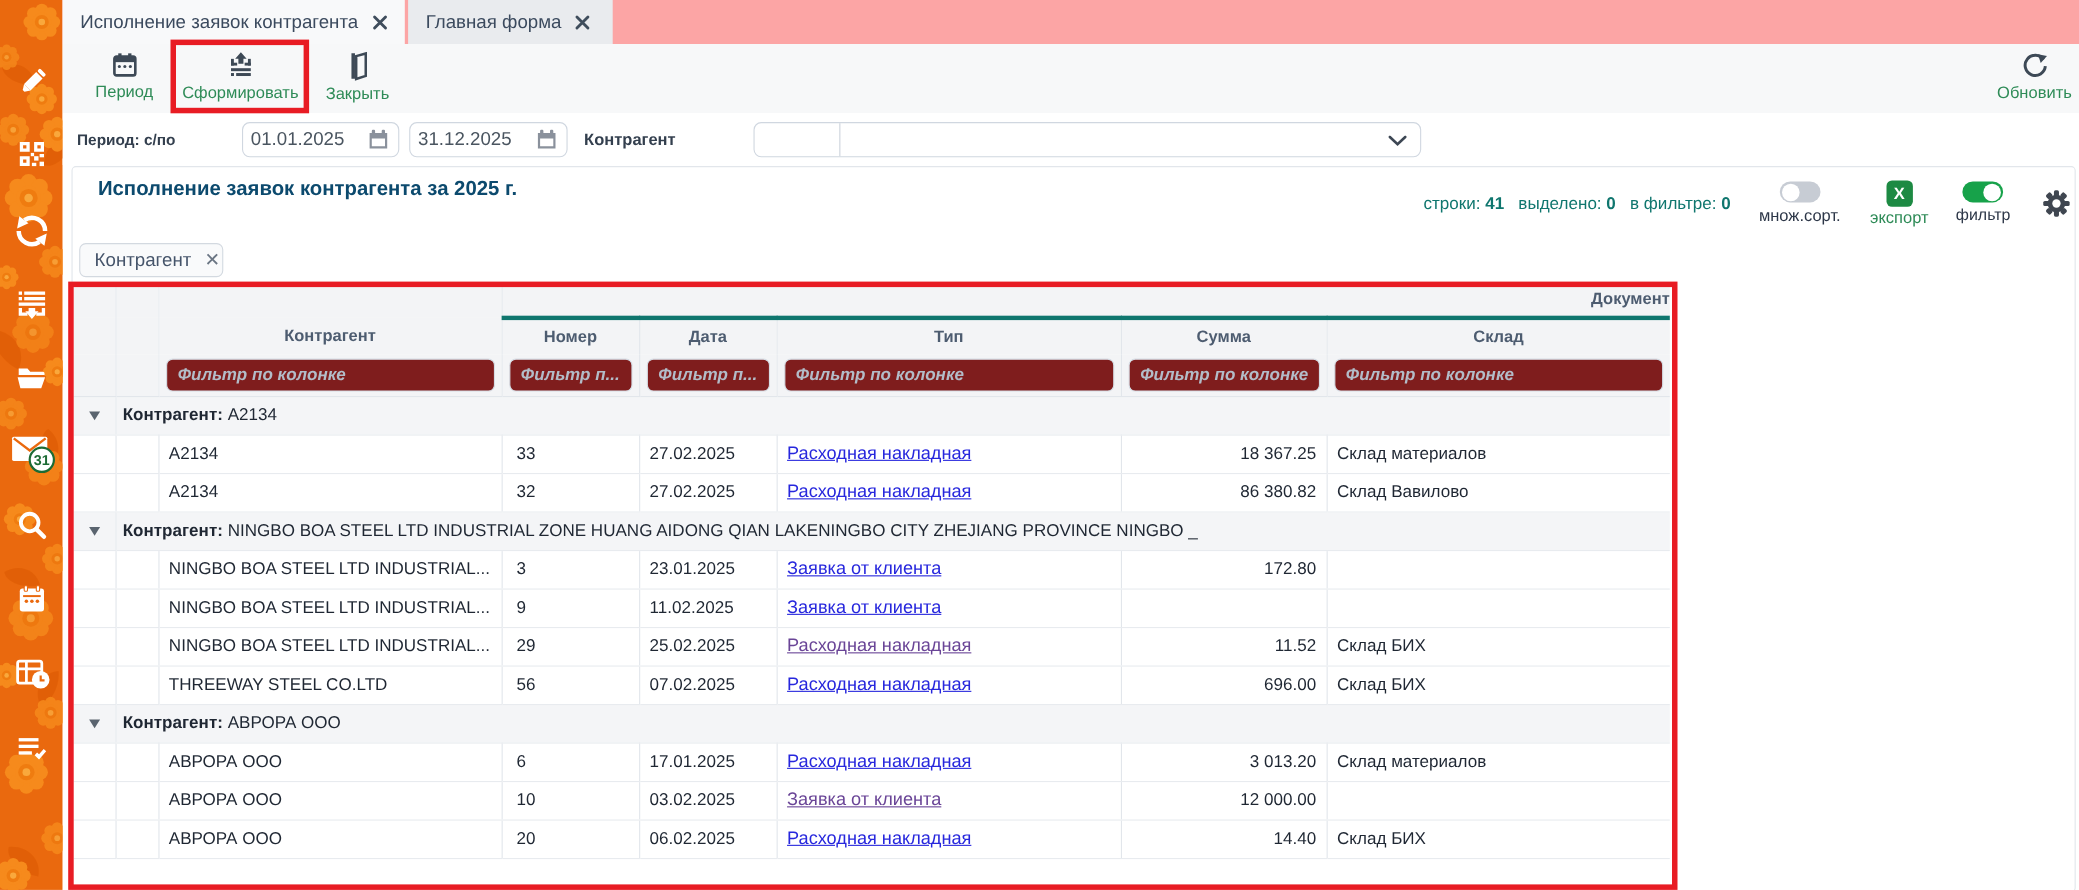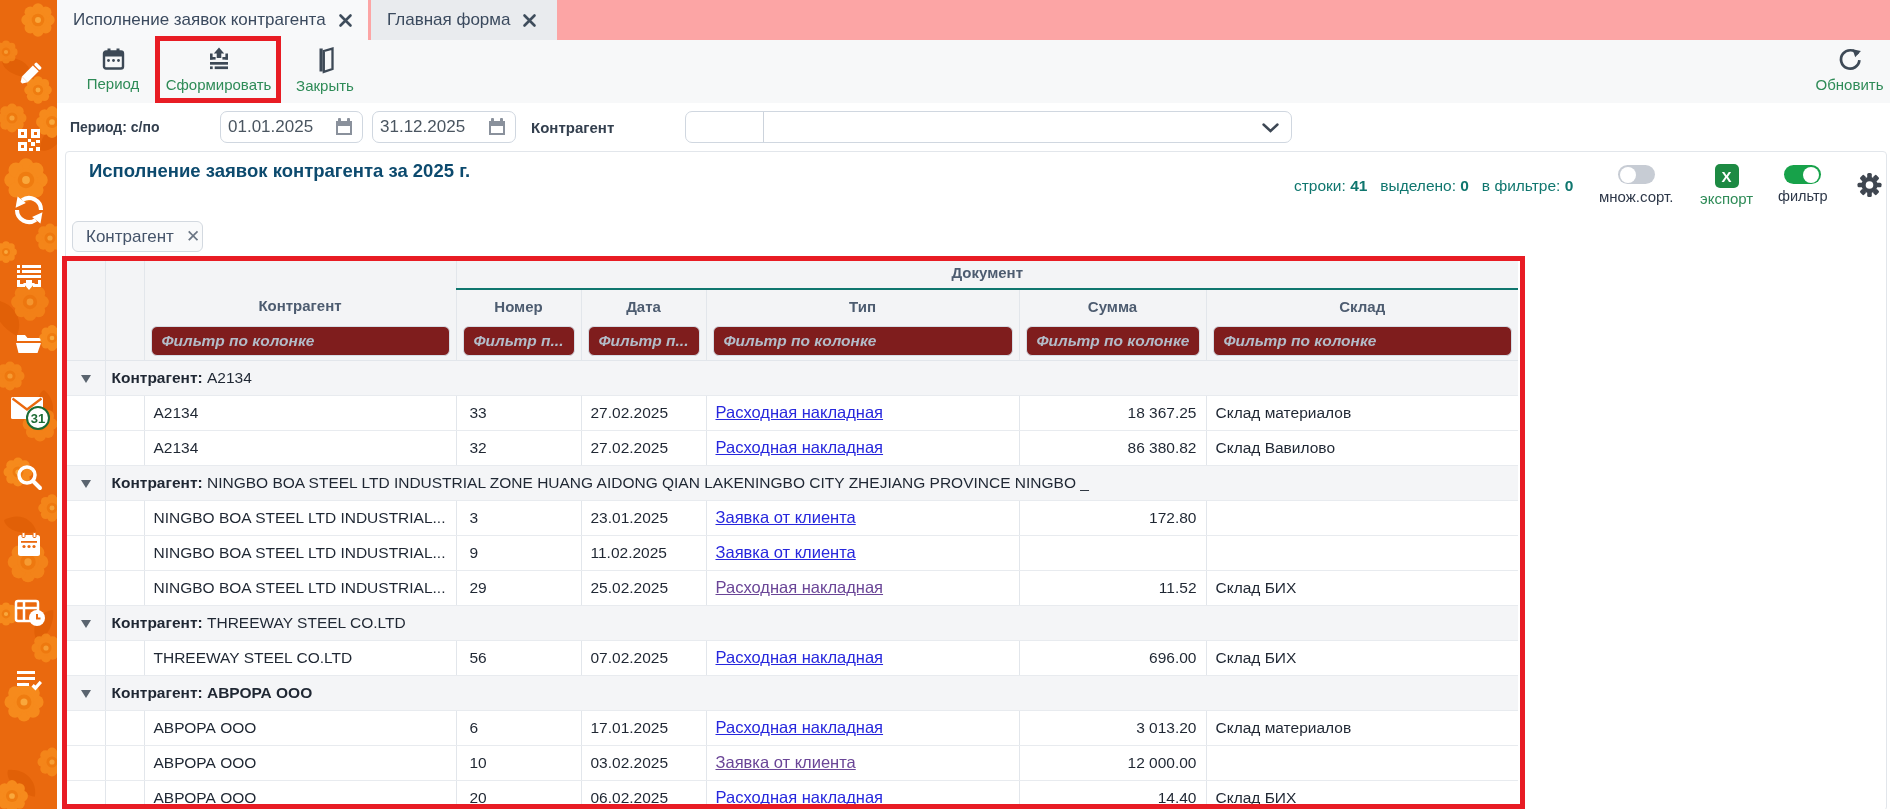--- a/index.html
+++ b/index.html
@@ -38,21 +38,21 @@
 #tablewrap{left:67px;top:261px;width:1451px;background:#fff;}
 table{border-collapse:collapse;table-layout:fixed;width:1451px;font-size:15.5px;color:#1f2733;}
 td,th{padding:0;vertical-align:middle;overflow:hidden;white-space:nowrap;}
 .hdr{background:#f3f4f6;color:#4d5c70;font-weight:bold;font-size:15px;text-align:center;}
 tr.r1 td{height:28px;padding-bottom:5px;}
 tr.r2 td{height:33px;}
 tr.r3 td{height:38px;border-bottom:1px solid #e2e6eb;}
 tr.grp td{height:35px;background:#f4f5f7;border-bottom:1px solid #e8ebef;}
 tr.dat td{height:35px;background:#fff;border-bottom:1px solid #e8ebef;}
 .bl{border-left:1px solid #e2e6eb;}
-.bb{border-bottom:2px solid #0f766e;}
+.bb{border-bottom:4px solid #0f766e;text-align:right;}
 .filt{width:calc(100% - 12px);margin:0 6px;height:30px;border:1px solid #d6dce4;border-radius:6px;background:#7f1d1d;display:flex;align-items:center;padding-left:10px;font-style:italic;color:#b3bcc8;font-size:15.5px;}
 .cellpad{padding-left:9px;}
 a.lnk{font-size:16.5px;color:#2727dd;text-decoration:underline;}
 a.vis{font-size:16.5px;color:#6a4597;text-decoration:underline;}
 .sum{text-align:right;padding-right:9px;}
 .exp{display:inline-block;width:0;height:0;border-left:5.5px solid transparent;border-right:5.5px solid transparent;border-top:8.5px solid #5a646f;}
 
 .redbox{position:absolute;border:5px solid #e81c24;z-index:50;pointer-events:none;}
 </style>
 </head>
@@ -419,37 +419,33 @@
 <tr class="dat">
           <td></td>
           <td class="bl"></td>
           <td class="bl cellpad">NINGBO BOA STEEL LTD INDUSTRIAL...</td>
           <td class="bl cellpad" style="padding-left:13px;">29</td>
           <td class="bl cellpad">25.02.2025</td>
           <td class="bl cellpad"><a class="vis">Расходная накладная</a></td>
           <td class="bl sum">11.52</td>
           <td class="bl cellpad">Склад БИХ</td>
         </tr>
-<tr class="grp">
-          <td style="text-align:center;"><span class="exp"></span></td>
-          <td colspan="7" class="bl cellpad" style="padding-left:6px;"><b>Контрагент:</b> THREEWAY STEEL CO.LTD</td>
-        </tr>
 <tr class="dat">
           <td></td>
           <td class="bl"></td>
           <td class="bl cellpad">THREEWAY STEEL CO.LTD</td>
           <td class="bl cellpad" style="padding-left:13px;">56</td>
           <td class="bl cellpad">07.02.2025</td>
           <td class="bl cellpad"><a class="lnk">Расходная накладная</a></td>
           <td class="bl sum">696.00</td>
           <td class="bl cellpad">Склад БИХ</td>
         </tr>
 <tr class="grp">
           <td style="text-align:center;"><span class="exp"></span></td>
-          <td colspan="7" class="bl cellpad" style="padding-left:6px;font-weight:bold;"><b>Контрагент:</b> АВРОРА ООО</td>
+          <td colspan="7" class="bl cellpad" style="padding-left:6px;"><b>Контрагент:</b> АВРОРА ООО</td>
         </tr>
 <tr class="dat">
           <td></td>
           <td class="bl"></td>
           <td class="bl cellpad">АВРОРА ООО</td>
           <td class="bl cellpad" style="padding-left:13px;">6</td>
           <td class="bl cellpad">17.01.2025</td>
           <td class="bl cellpad"><a class="lnk">Расходная накладная</a></td>
           <td class="bl sum">3 013.20</td>
           <td class="bl cellpad">Склад материалов</td>

